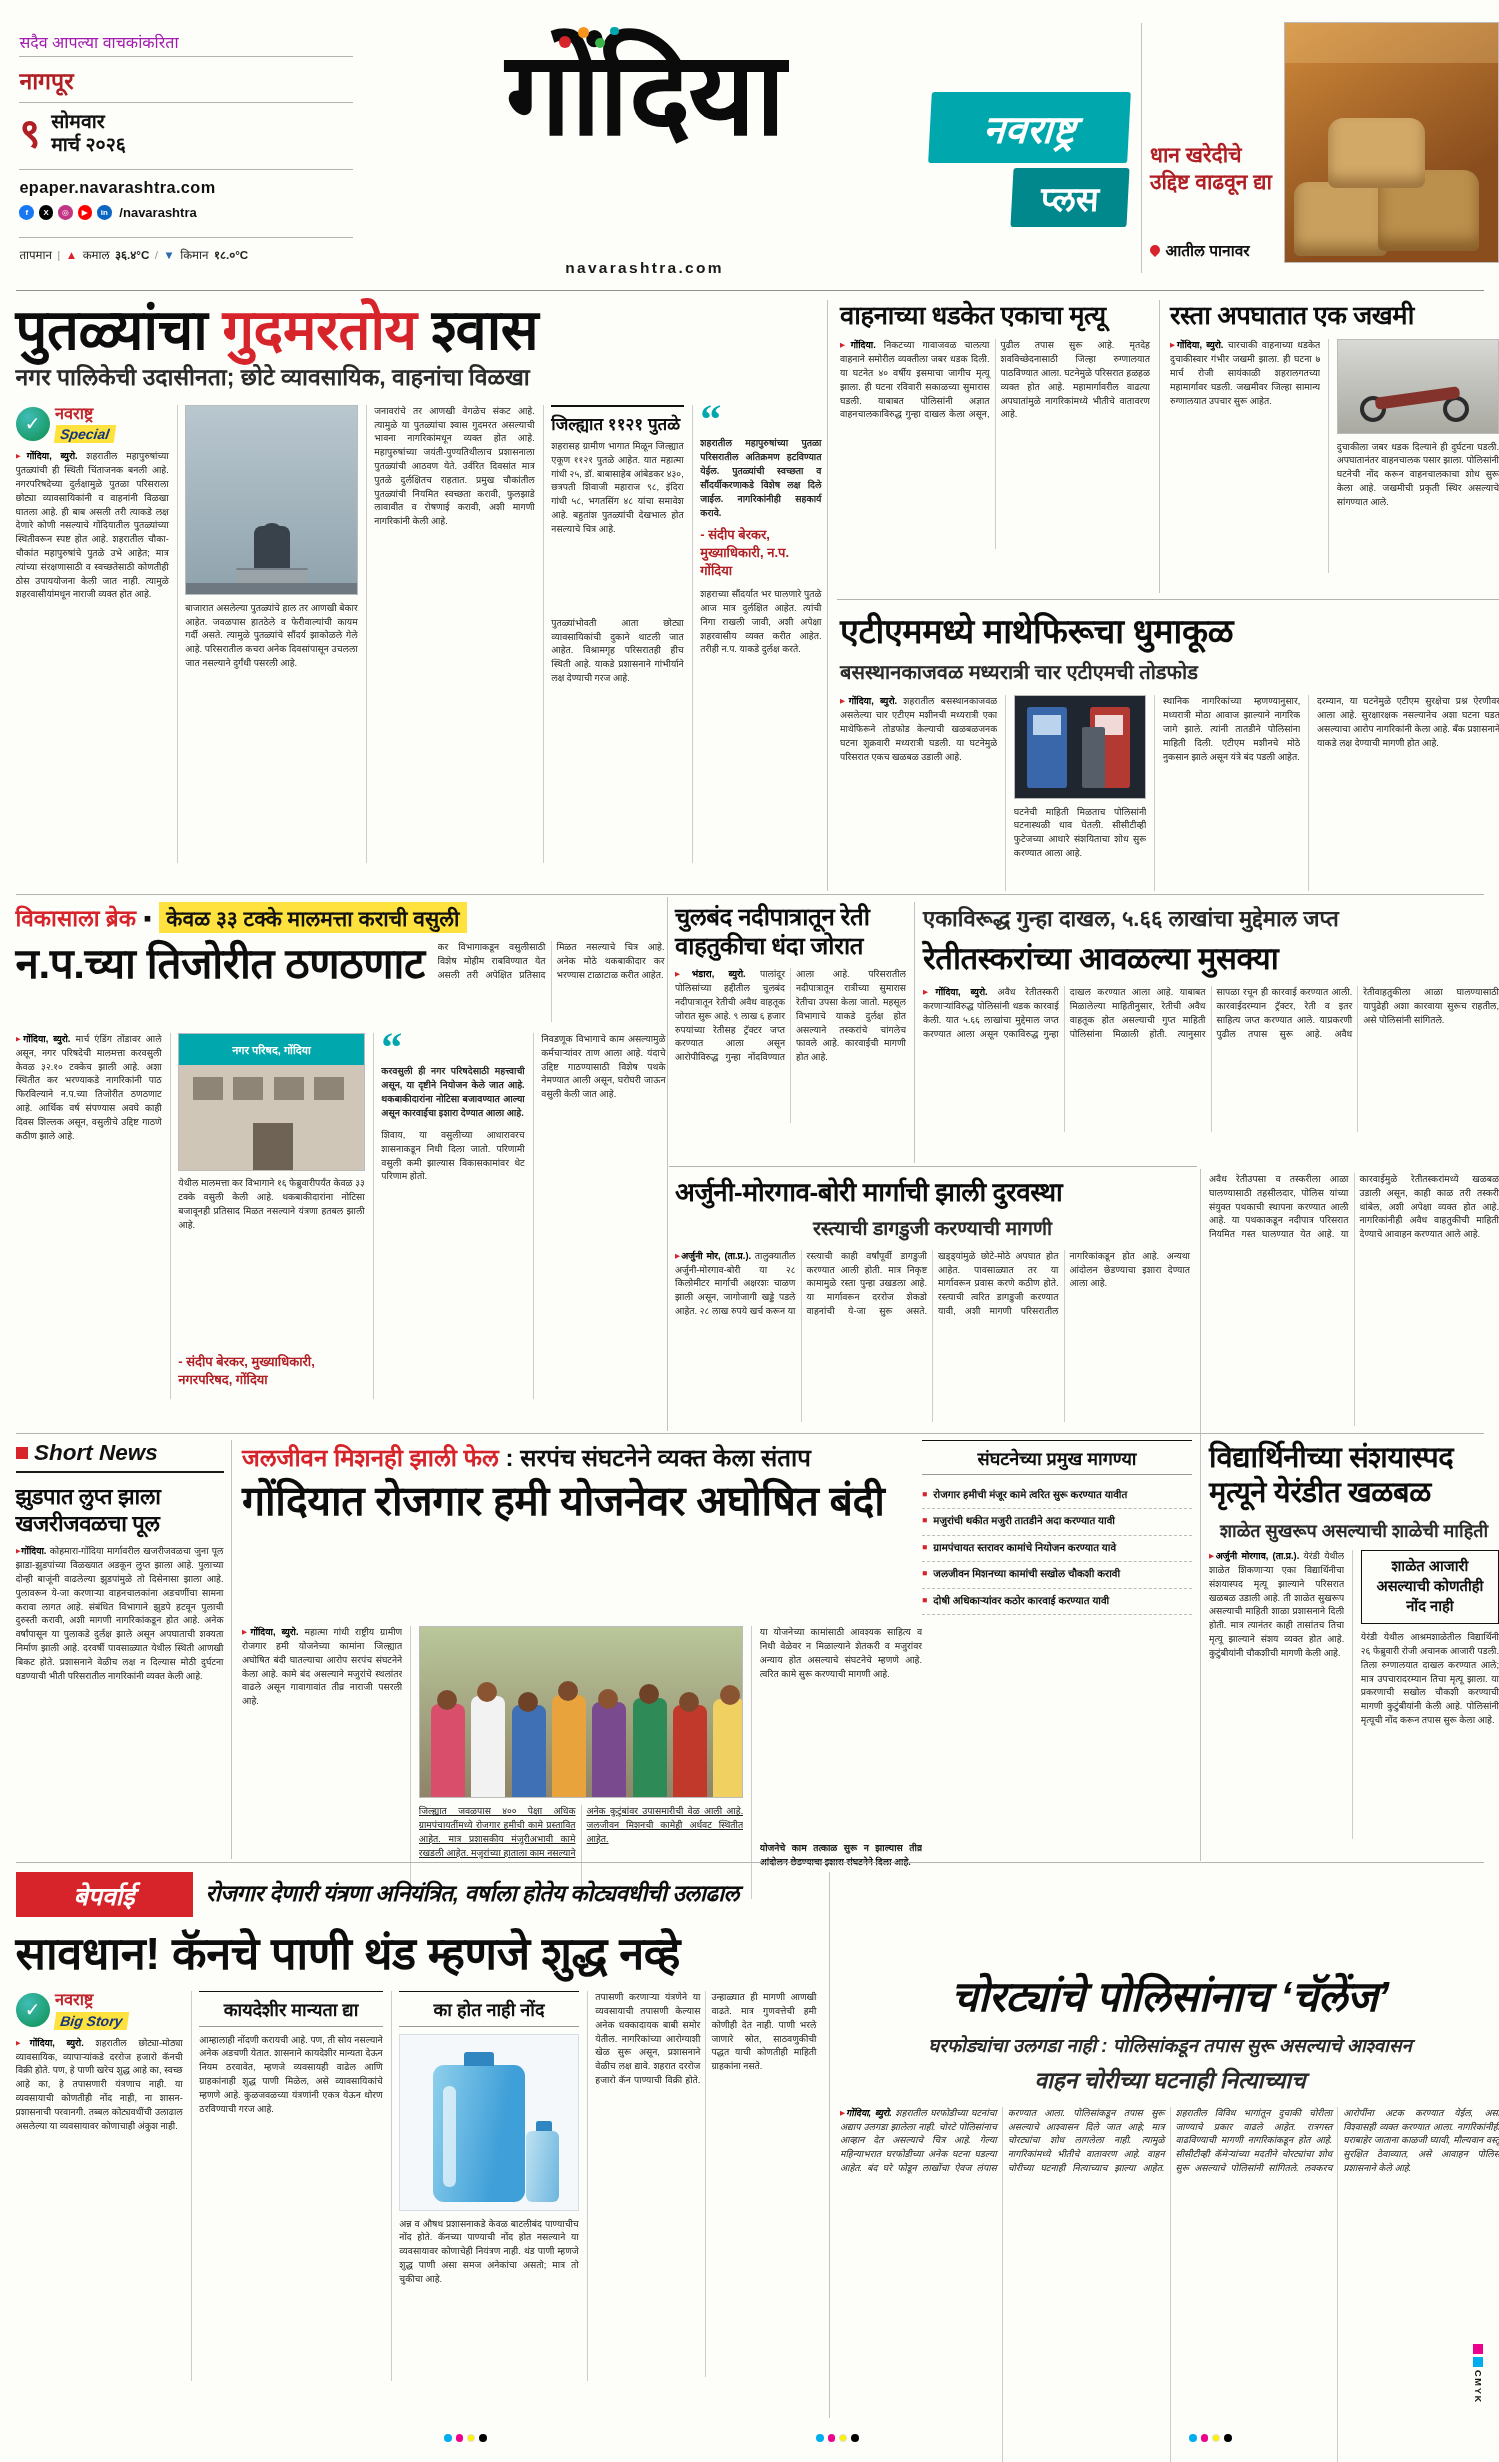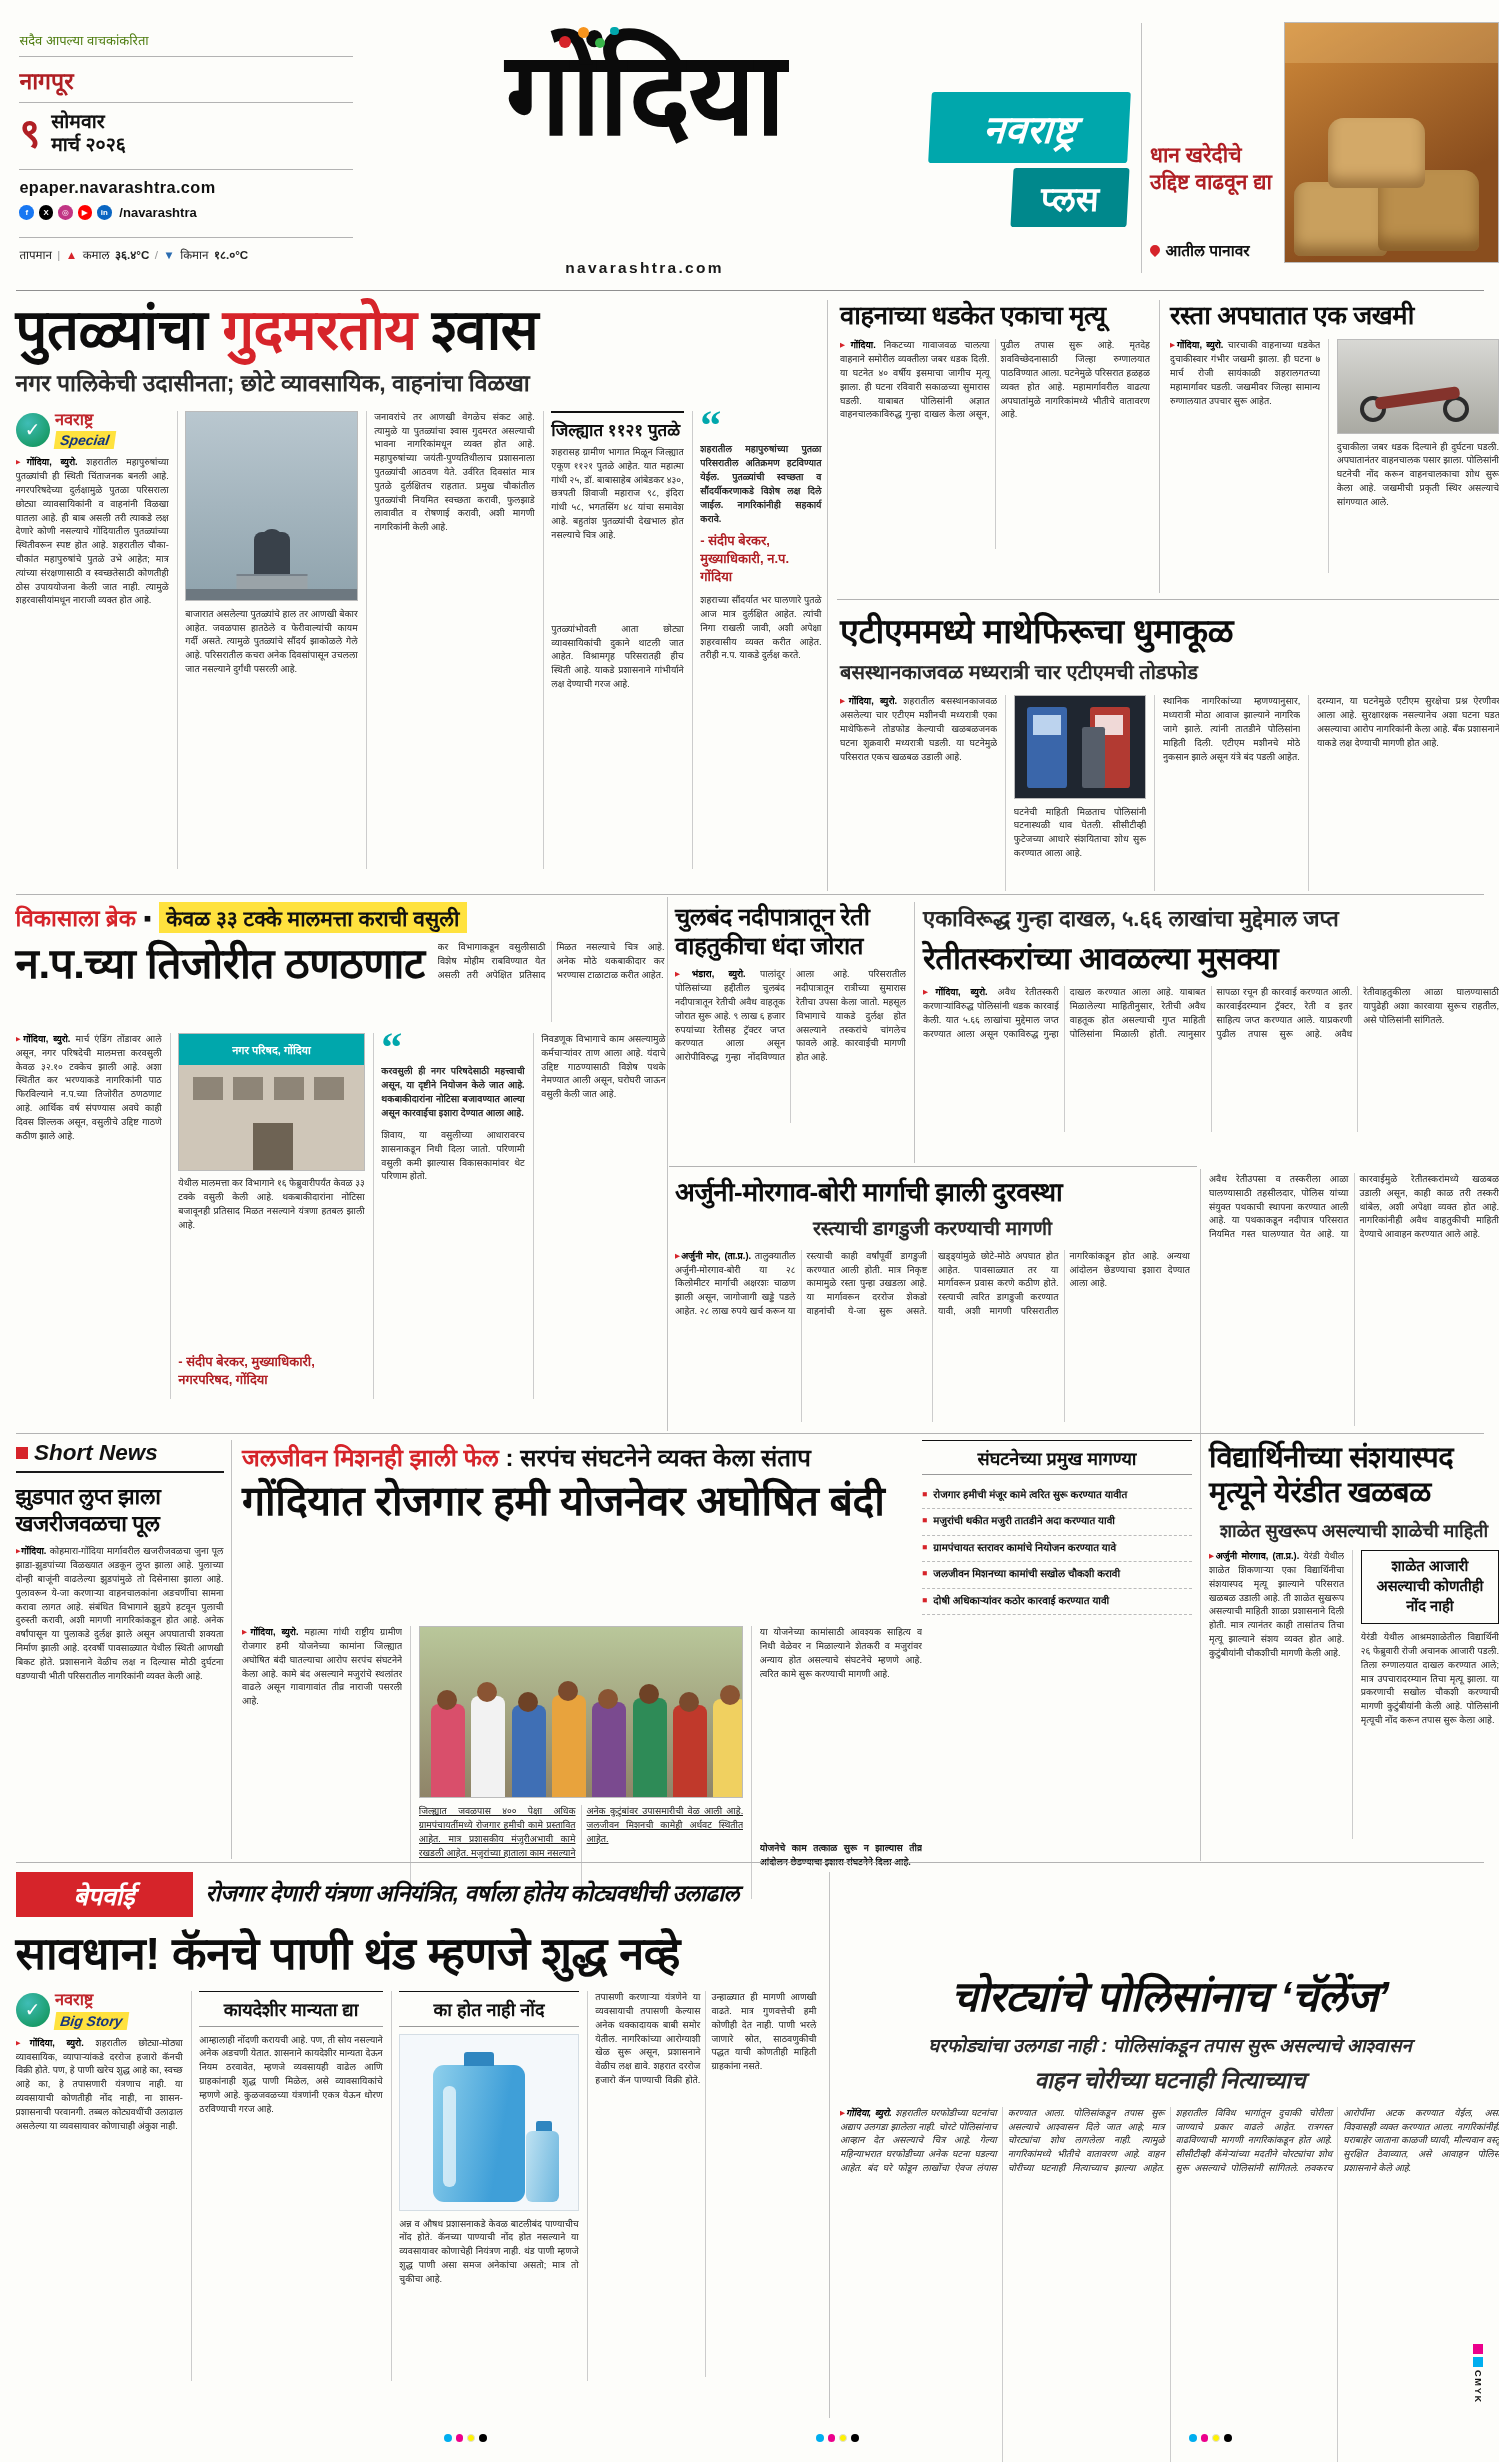--- a/index.html
+++ b/index.html
@@ -22,21 +22,21 @@
 
   
   .flexrow { display:flex; }
   .ncol { padding:0 7.8px; border-left:0.8px solid #ccc; }
   .ncol:first-child { padding-left:0; border-left:none; }
   .ncol:last-child { padding-right:0; }
   .cols2 { column-count:2; column-gap:11px; column-rule:0.8px solid #ccc; }
   .cols4 { column-count:4; column-gap:11px; column-rule:0.8px solid #ccc; }
 
   
-  .tagline { font-size:13px; color:#4d7c0f; }
+  .tagline { font-size:16px; color:#a21caf; }
   .city { font-size:23px; font-weight:800; color:#b01f24; }
   .date-day { font-size:40px; font-weight:800; color:#b01f24; line-height:1; }
   .date-stack { font-size:19.4px; font-weight:800; line-height:1.2; }
   .epaper { font-size:16.3px; font-weight:800; letter-spacing:0.4px; }
   .social-row { display:flex; align-items:center; gap:4.7px; }
   .sicon { width:14.7px; height:14.7px; border-radius:50%; color:#fff; font-size:7.8px; font-weight:800;
            display:flex; align-items:center; justify-content:center; }
   .handle { font-size:13px; font-weight:700; margin-left:3.1px; }
   .weather { font-size:11.6px; color:#222; display:flex; gap:5.4px; align-items:center;justify-content:space-between; }
   .masthead { font-size:116px; font-weight:800; letter-spacing:-2.3px; color:#0b0b0b;
@@ -158,21 +158,21 @@
     <div style="position:absolute;left:43px;bottom:74px;width:97px;height:70px;background:#d3a968;border-radius:15.5px 15.5px 7.8px 7.8px;box-shadow:inset 0 -9.3px 12.4px rgba(90,50,10,.45);"></div>
     <div style="position:absolute;left:0;top:0;width:100%;height:40px;background:rgba(250,220,150,.25);"></div>
   </div>
 
   <div class="hr" style="left:15.5px;top:290px;width:1468px;background:#8f8f8f;"></div>
 
   <div class="abs" style="left:15.5px;top:300px;width:807px;">
     <div class="headline" style="font-size:56px;line-height:1.08;">
       <span>पुतळ्यांचा </span><span class="red">गुदमरतोय</span><span> श्वास</span>
     </div>
-    <div class="subhead" style="font-size:23px;margin-top:6px;">नगर पालिकेची उदासीनता; छोटे व्यावसायिक, वाहनांचा विळखा</div>
+    <div class="subhead" style="font-size:23px;margin-top:0;">नगर पालिकेची उदासीनता; छोटे व्यावसायिक, वाहनांचा विळखा</div>
 
     <div class="flexrow" style="margin-top:12.4px;height:458px;">
       <div class="ncol" style="width:161px;">
         <div class="nr-badge">
           <span class="nr-circle">✓</span>
           <span>
             <span class="nr-name">नवराष्ट्र</span>
             <span class="nr-type">Special</span>
           </span>
         </div>

